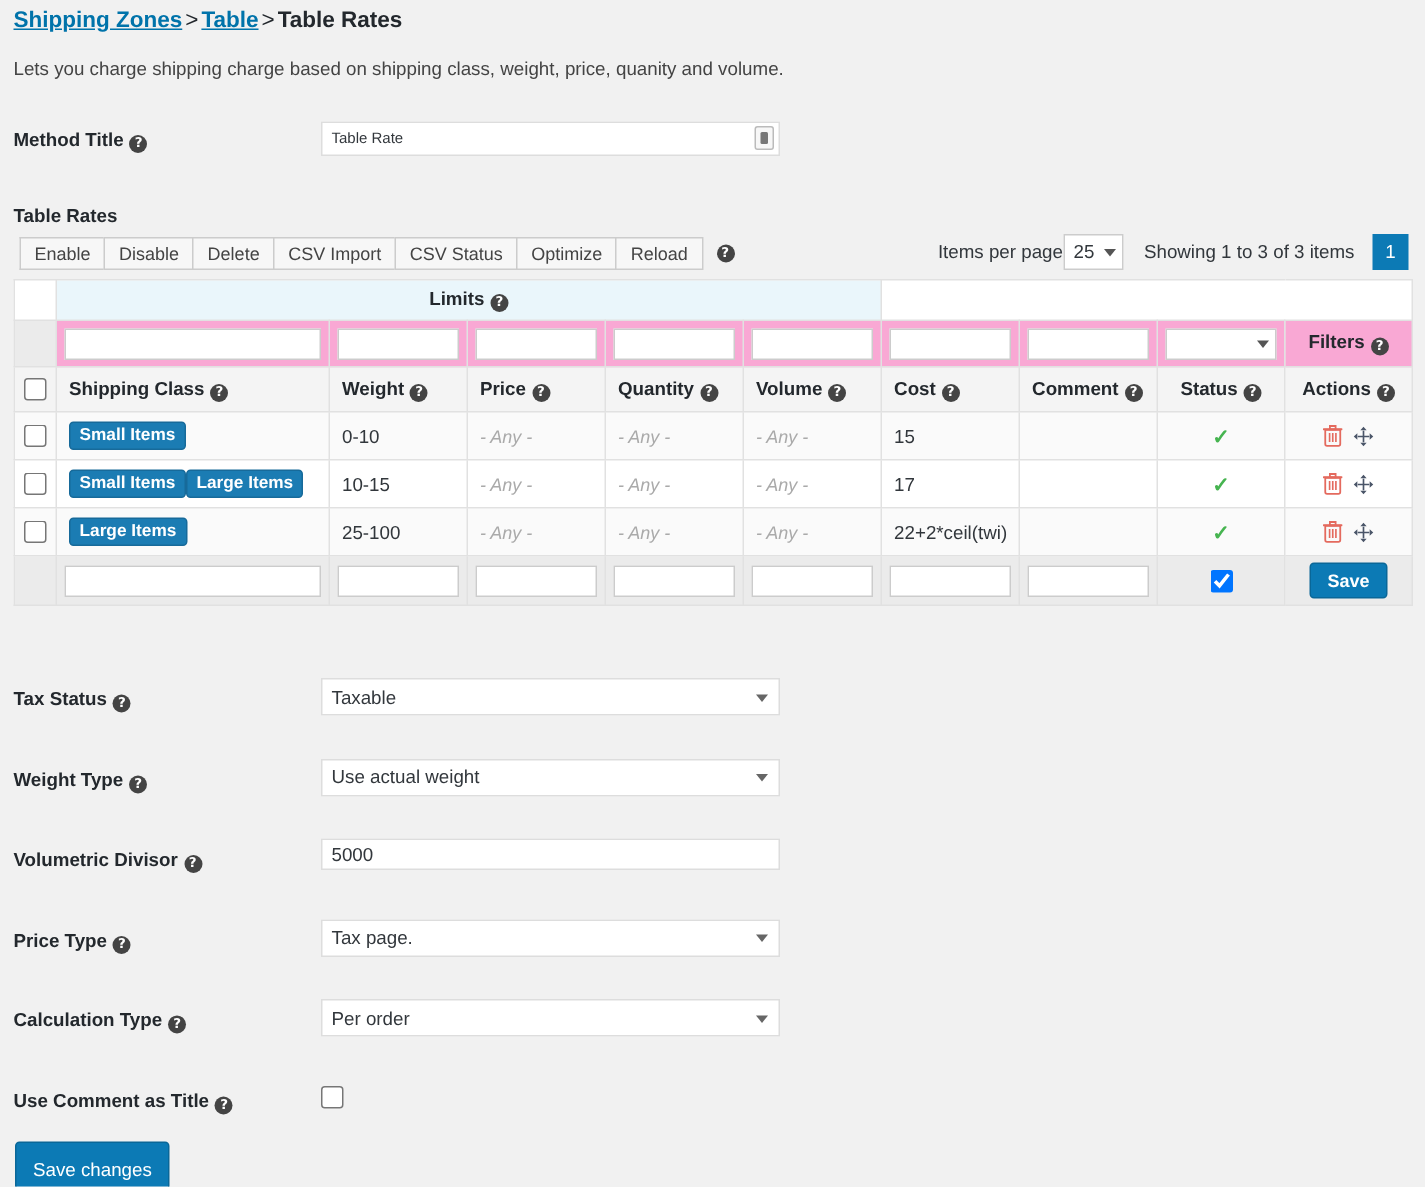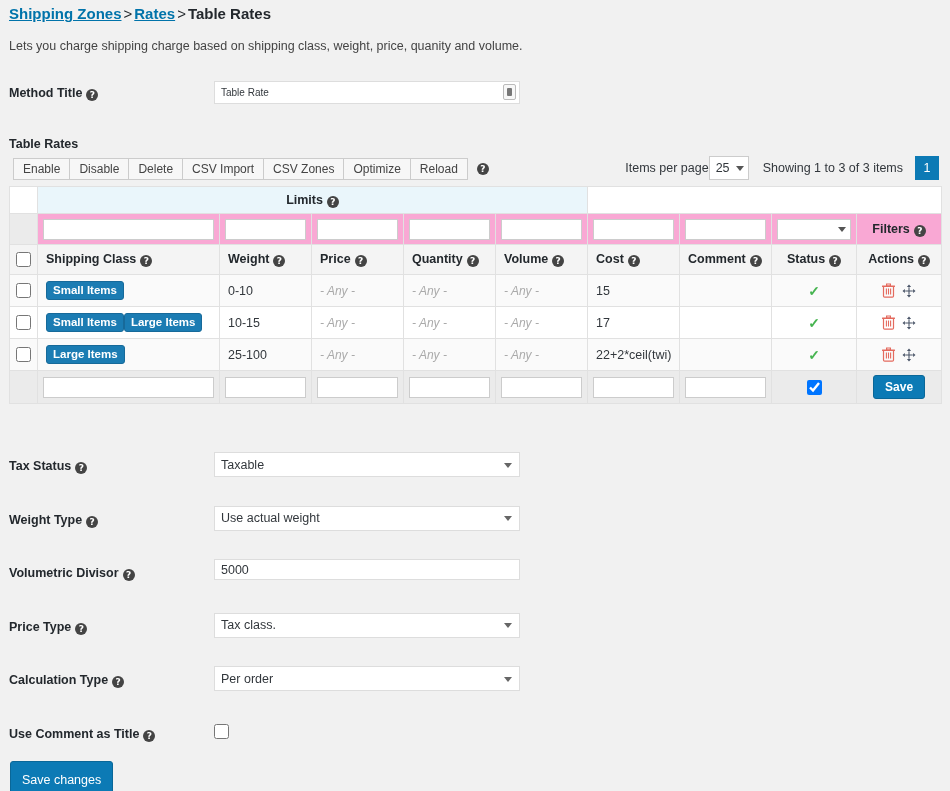--- a/index.html
+++ b/index.html
@@ -284,21 +284,21 @@
     font-size: 12.5px;
     cursor: pointer; outline: none;
   }
 </style>
 </head>
 <body>
 
 <div class="page">
 
   <div class="breadcrumb">
-    <a href="#">Shipping Zones</a><span class="sep">&gt;</span><a href="#">Rates</a><span class="sep">&gt;</span><span>Table Rates</span>
+    <a href="#">Shipping Zones</a><span class="sep">&gt;</span><a href="#">Table</a><span class="sep">&gt;</span><span>Table Rates</span>
   </div>
 
   <div class="intro">Lets you charge shipping charge based on shipping class, weight, price, quanity and volume.</div>
 
   <div class="field-label method-title-label">
     <span>Method Title</span><span class="help">?</span>
   </div>
   <div class="method-title-wrap">
     <input class="method-title-input" type="text" value="Table Rate" style="">
     <span class="mt-icon">
@@ -306,21 +306,21 @@
       </span>
   </div>
 
   <div class="tr-heading">Table Rates</div>
 
   <div class="toolbar">
     <button class="tbtn">Enable</button>
     <button class="tbtn">Disable</button>
     <button class="tbtn">Delete</button>
     <button class="tbtn">CSV Import</button>
-    <button class="tbtn">CSV Zones</button>
+    <button class="tbtn">CSV Status</button>
     <button class="tbtn">Optimize</button>
     <button class="tbtn">Reload</button>
     <span class="help">?</span>
   </div>
 
   <div class="pager">
     <span class="ipp-label">Items per page</span>
     <div class="ipp-select">
       <span>25</span>
       <span class="caret"></span>
@@ -572,21 +572,21 @@
         <input class="txt" type="text" value="5000" style="">
       </div>
     </div>
 
     <div class="srow">
       <div class="field-label">
         <span>Price Type</span><span class="help">?</span>
       </div>
       <div class="scontrol">
         <div class="sel">
-          <span>Tax class.</span>
+          <span>Tax page.</span>
           <span class="caret"></span>
         </div>
       </div>
     </div>
 
     <div class="srow">
       <div class="field-label">
         <span>Calculation Type</span><span class="help">?</span>
       </div>
       <div class="scontrol">

